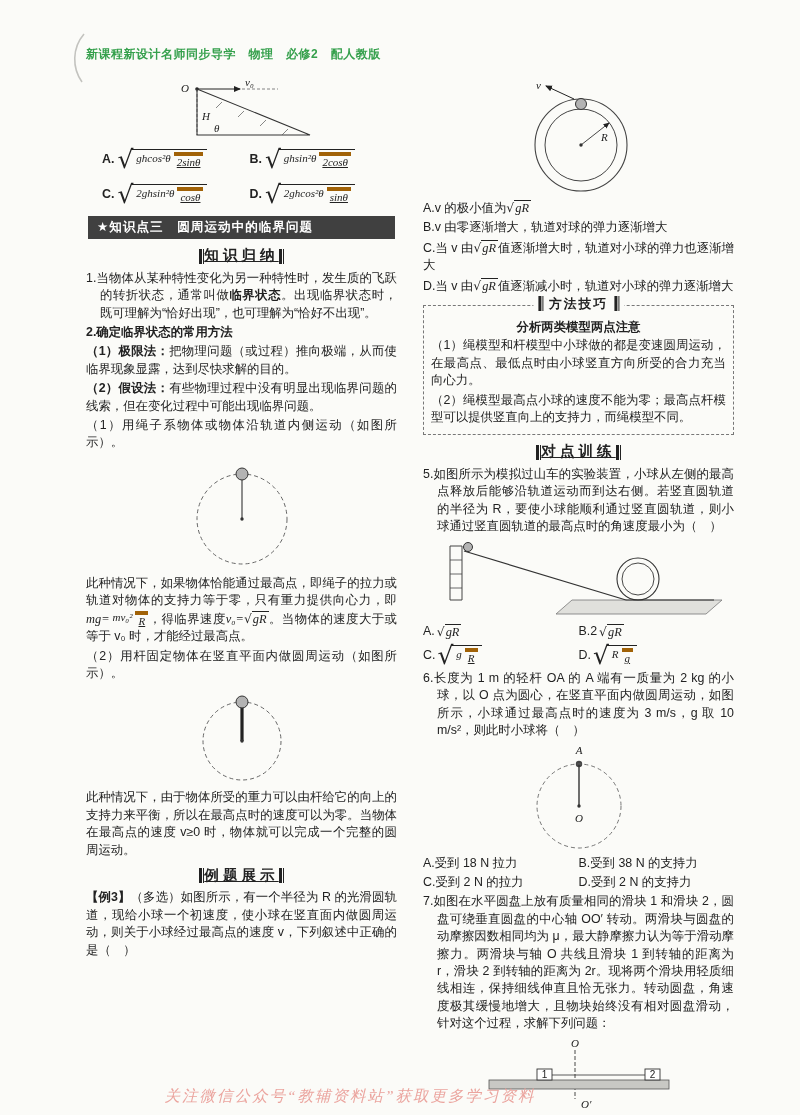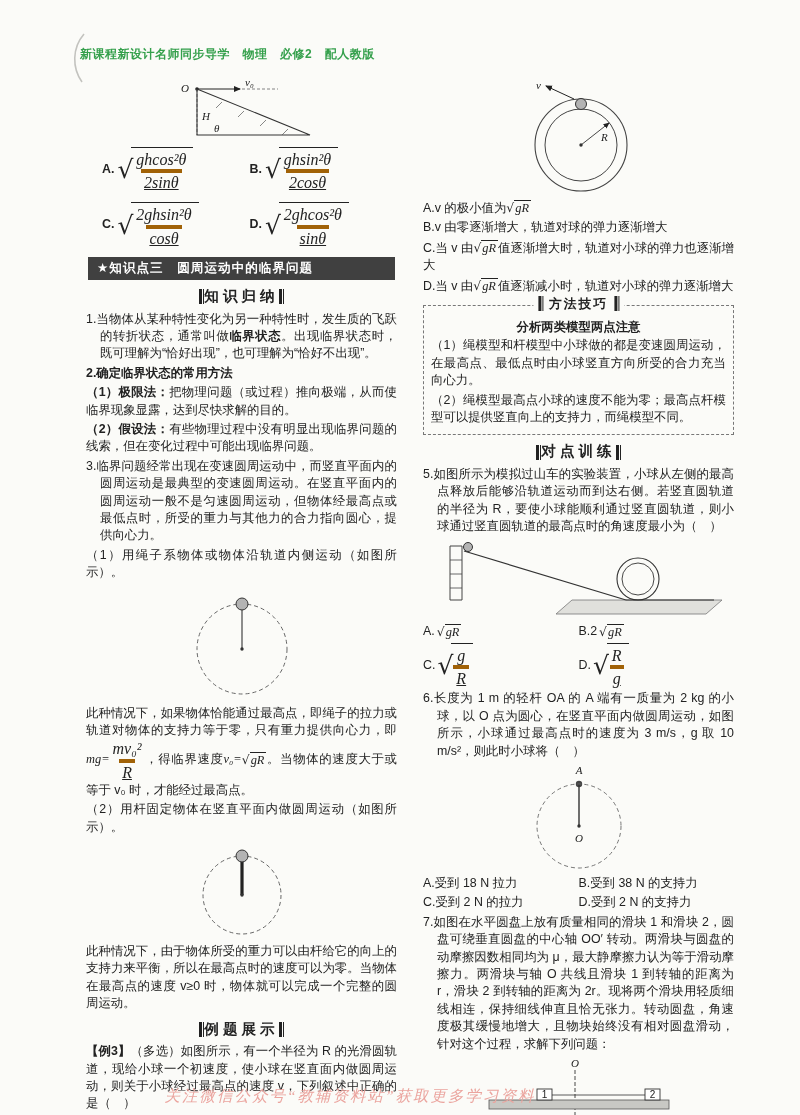--- a/index.html
+++ b/index.html
@@ -1,38 +1,38 @@
 <!DOCTYPE html>
 <html><head>
 <meta charset="utf-8">
 <style>
   *{margin:0;padding:0;box-sizing:border-box;}
   html,body{width:800px;height:1115px;}
   body{background:#e9e9e5;font-family:"Liberation Sans","DejaVu Sans",sans-serif;}
   .page{position:relative;width:800px;height:1115px;background:#fbfbf8;overflow:hidden;color:#222;}
   .corner-deco{position:absolute;top:30px;left:64px;}
-  .header{position:absolute;top:46px;left:80px;font-size:12px;font-weight:bold;color:#35a04c;letter-spacing:.5px;}
+  .header{position:absolute;top:46px;left:86px;font-size:12px;font-weight:bold;color:#35a04c;letter-spacing:.5px;}
   .columns{position:absolute;top:74px;left:86px;width:648px;display:flex;gap:26px;}
   .col{width:311px;font-size:12.4px;line-height:17.4px;text-align:justify;}
   .col p{margin:0 0 2px 0;}
   p.hang{padding-left:14px;text-indent:-14px;}
   .b{font-weight:bold;}
   .fig{display:flex;justify-content:center;margin:4px 0 5px;}
   .figsvg{display:block;}
   .banner{background:#404040;color:#fff;font-size:12.6px;font-weight:bold;letter-spacing:1px;padding:3px 9px;margin:9px 2px 4px;}
-  .sec-head{display:flex;align-items:center;justify-content:center;margin:8px 0 5px;}
+  .sec-head{display:flex;align-items:center;justify-content:center;margin:8px 0 5px;text-decoration:underline;}
   .sec-head .t{font-size:14.6px;font-weight:bold;letter-spacing:4px;font-family:"Liberation Serif","DejaVu Serif",serif;}
   .orn{width:5px;height:15px;border-left:3px solid #222;border-right:1px solid #222;}
   .opt-grid{display:grid;grid-template-columns:1fr 1fr;row-gap:10px;margin:4px 0 2px;padding-left:16px;}
   .opt-item{display:flex;align-items:center;gap:3px;}
   .m{font-style:italic;font-family:"Liberation Serif","DejaVu Serif",serif;}
   .sr{white-space:nowrap;}
   .sr .rg{font-style:normal;font-family:"DejaVu Sans",sans-serif;}
   .sr .bd{border-top:1px solid #222;padding:0 2px 0 1px;font-style:italic;font-family:"Liberation Serif","DejaVu Serif",serif;}
-  .frac{display:inline-flex;flex-direction:column;align-items:center;vertical-align:middle;line-height:1.2;font-size:16px;font-style:italic;font-family:"Liberation Serif","DejaVu Serif",serif;}
+  .frac{display:inline-flex;align-items:flex-start;vertical-align:middle;line-height:1.2;font-size:11px;font-style:italic;font-family:"Liberation Serif","DejaVu Serif",serif;}
   .frac .fn{padding:0 3px;}
   .frac .fd{border-top:4px solid #a16207;padding:0 3px;text-decoration:underline;}
   .sqf{display:inline-flex;align-items:center;white-space:nowrap;vertical-align:middle;}
   .sqf .rg{font-size:25px;line-height:1;margin-right:-2px;font-style:normal;font-family:"DejaVu Sans",sans-serif;}
   .sqf .bd{border-top:1.2px solid #222;display:inline-block;padding:2px 4px 0 2px;}
   .tip-box{border:1px dashed #777;margin:10px 0 6px;padding:13px 7px 6px;position:relative;}
   .tip-title{position:absolute;top:-10px;left:50%;transform:translateX(-50%);background:#fbfbf8;padding:0 5px;display:flex;align-items:flex-start;gap:6px;}
   .tip-title .t{font-weight:bold;font-size:12.8px;letter-spacing:2px;font-family:"Liberation Serif","DejaVu Serif",serif;}
   .tip-sub{text-align:center;font-weight:bold;margin-bottom:1px;}
   .optrow{display:flex;margin:2px 0;}
@@ -130,21 +130,20 @@
         <span class="t">知识归纳</span>
         <span class="orn"></span>
       </div>
 
       <p class="hang"><span>1.当物体从某种特性变化为另一种特性时，发生质的飞跃的转折状态，通常叫做</span><span class="b">临界状态</span><span>。出现临界状态时，既可理解为“恰好出现”，也可理解为“恰好不出现”。</span></p>
 
       <p class="hang b">2.确定临界状态的常用方法</p>
       <p><span class="b">（1）极限法：</span><span>把物理问题（或过程）推向极端，从而使临界现象显露，达到尽快求解的目的。</span></p>
       <p><span class="b">（2）假设法：</span><span>有些物理过程中没有明显出现临界问题的线索，但在变化过程中可能出现临界问题。</span></p>
 
-      <p class="hang">3.临界问题经常出现在变速圆周运动中，而竖直平面内的圆周运动是最典型的变速圆周运动。在竖直平面内的圆周运动一般不是匀速圆周运动，但物体经最高点或最低点时，所受的重力与其他力的合力指向圆心，提供向心力。</p>
       <p>（1）用绳子系物体或物体沿轨道内侧运动（如图所示）。</p>
 
       <div class="fig">
         <svg class="figsvg" width="112" height="114" viewBox="0 0 112 114">
           <circle cx="56" cy="63" r="45" fill="none" stroke="#666" stroke-width="1" stroke-dasharray="4,3"></circle>
           <line x1="56" y1="18" x2="56" y2="63" stroke="#333" stroke-width="1.1"></line>
           <circle cx="56" cy="63" r="1.7" fill="#333"></circle>
           <circle cx="56" cy="18" r="6" fill="#b3b3b3" stroke="#333" stroke-width="1"></circle>
         </svg>
       </div>

